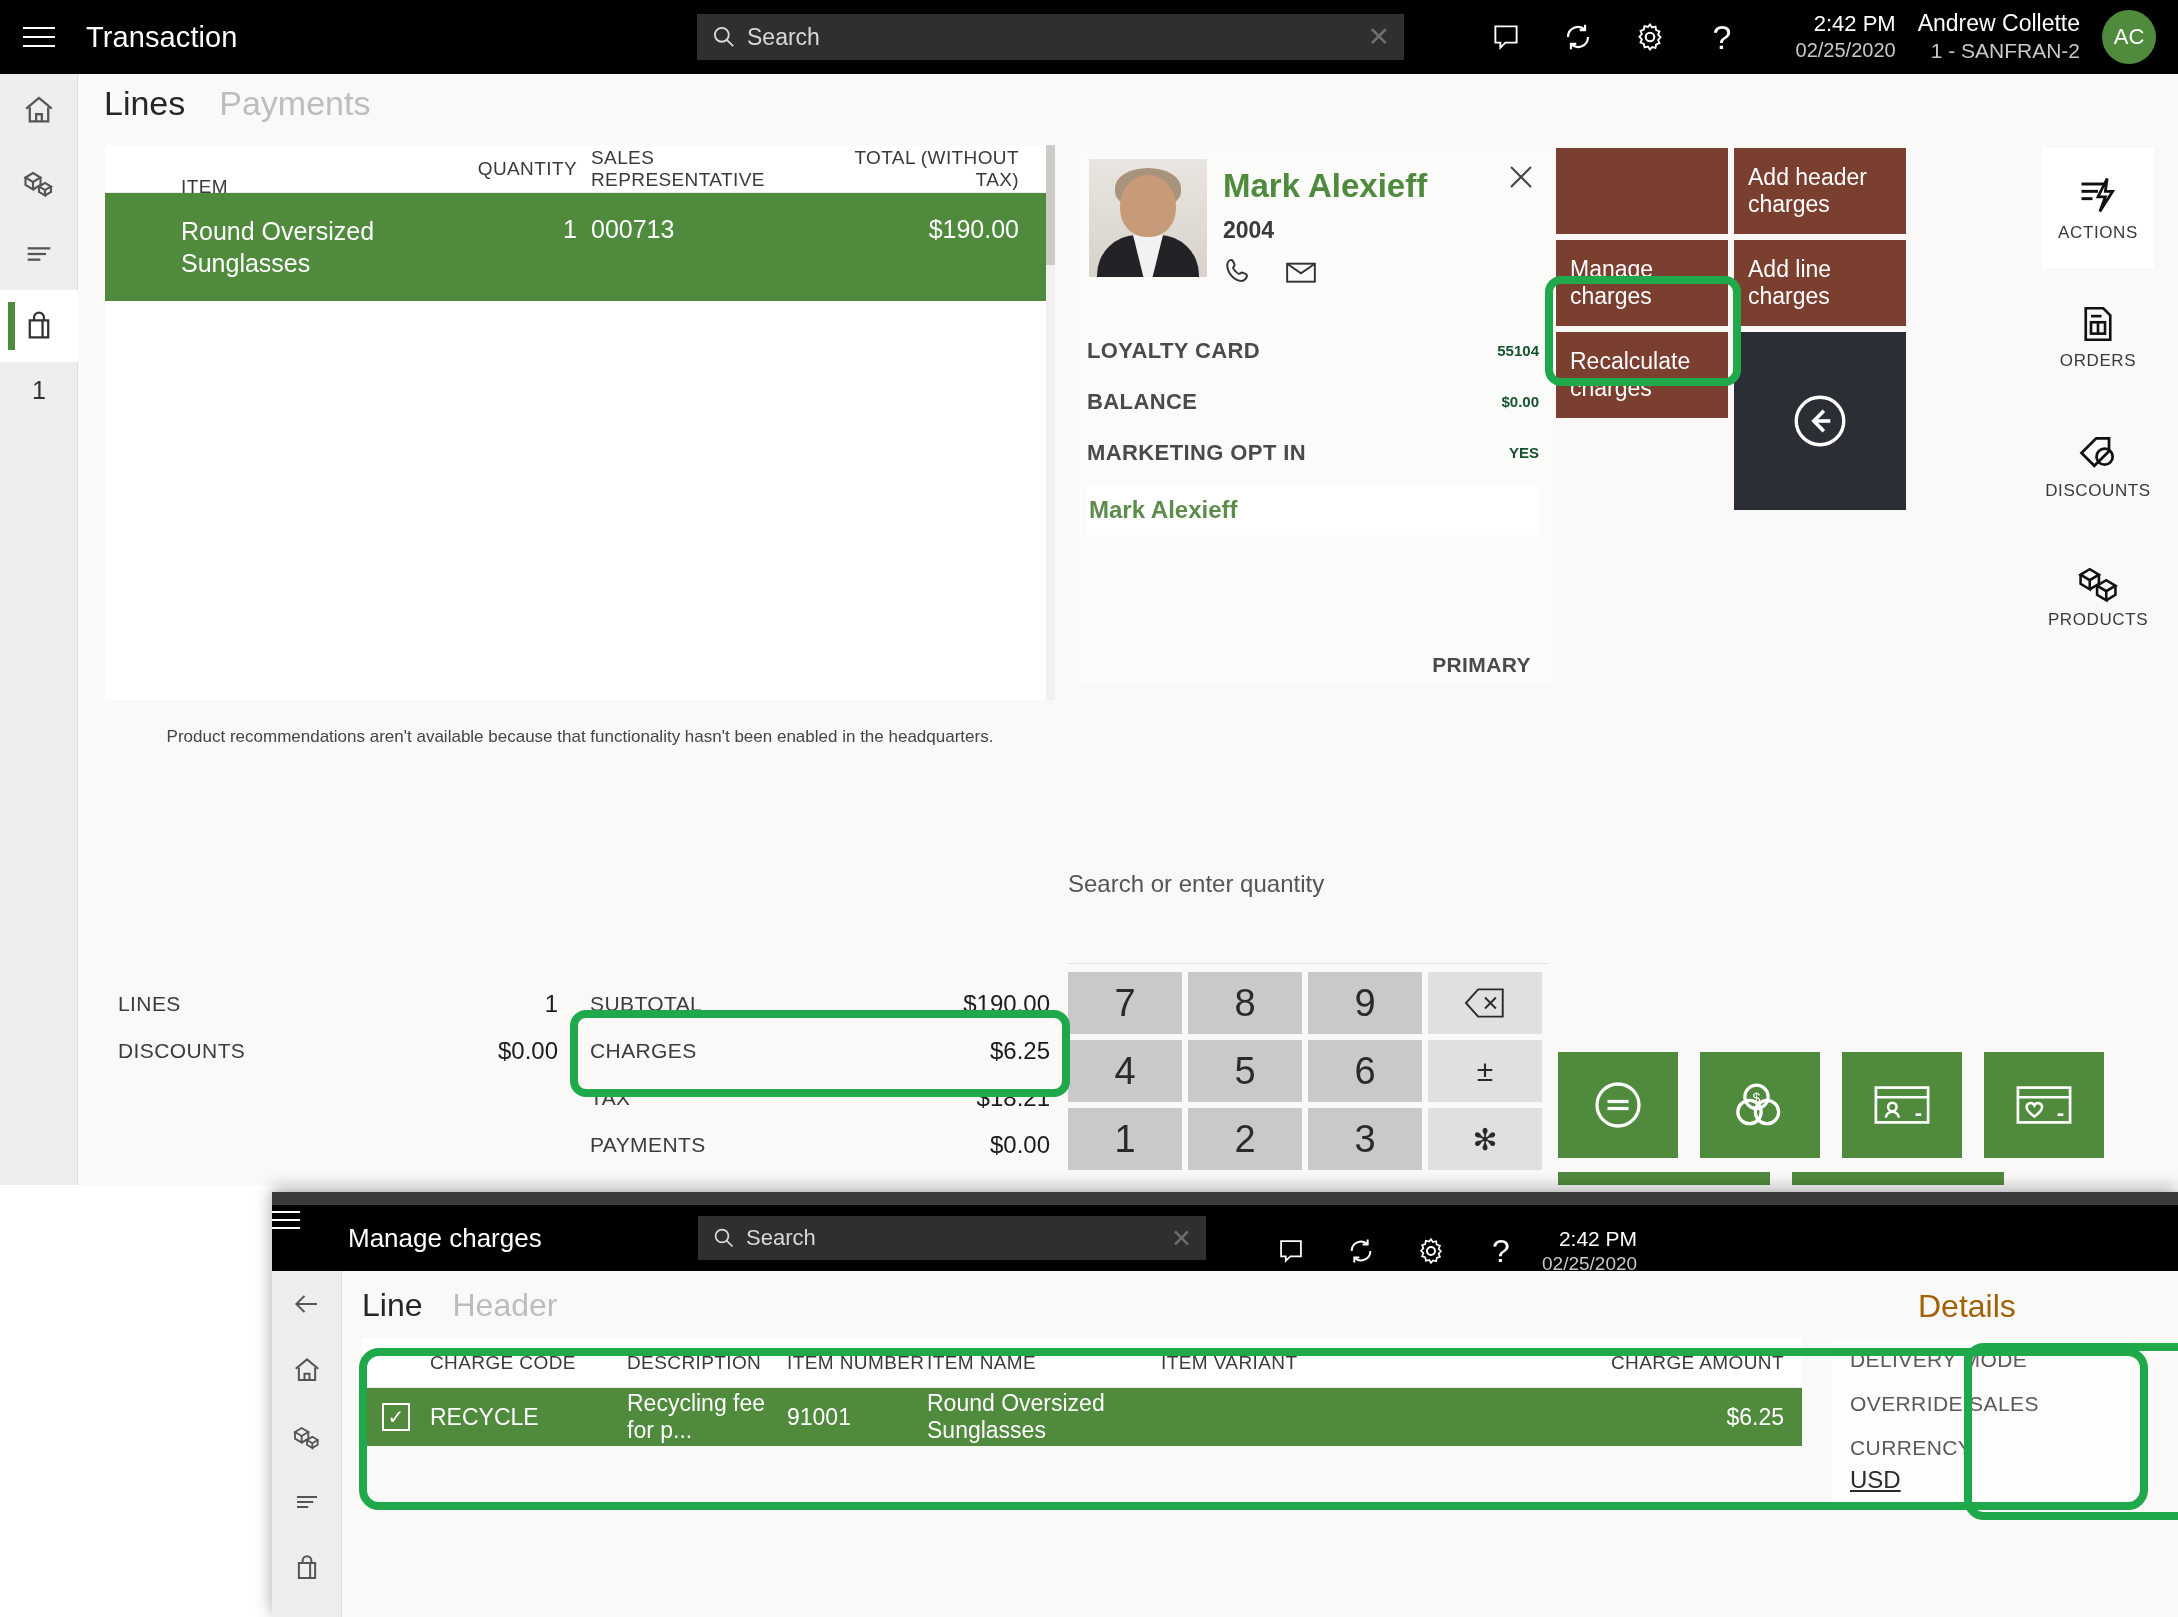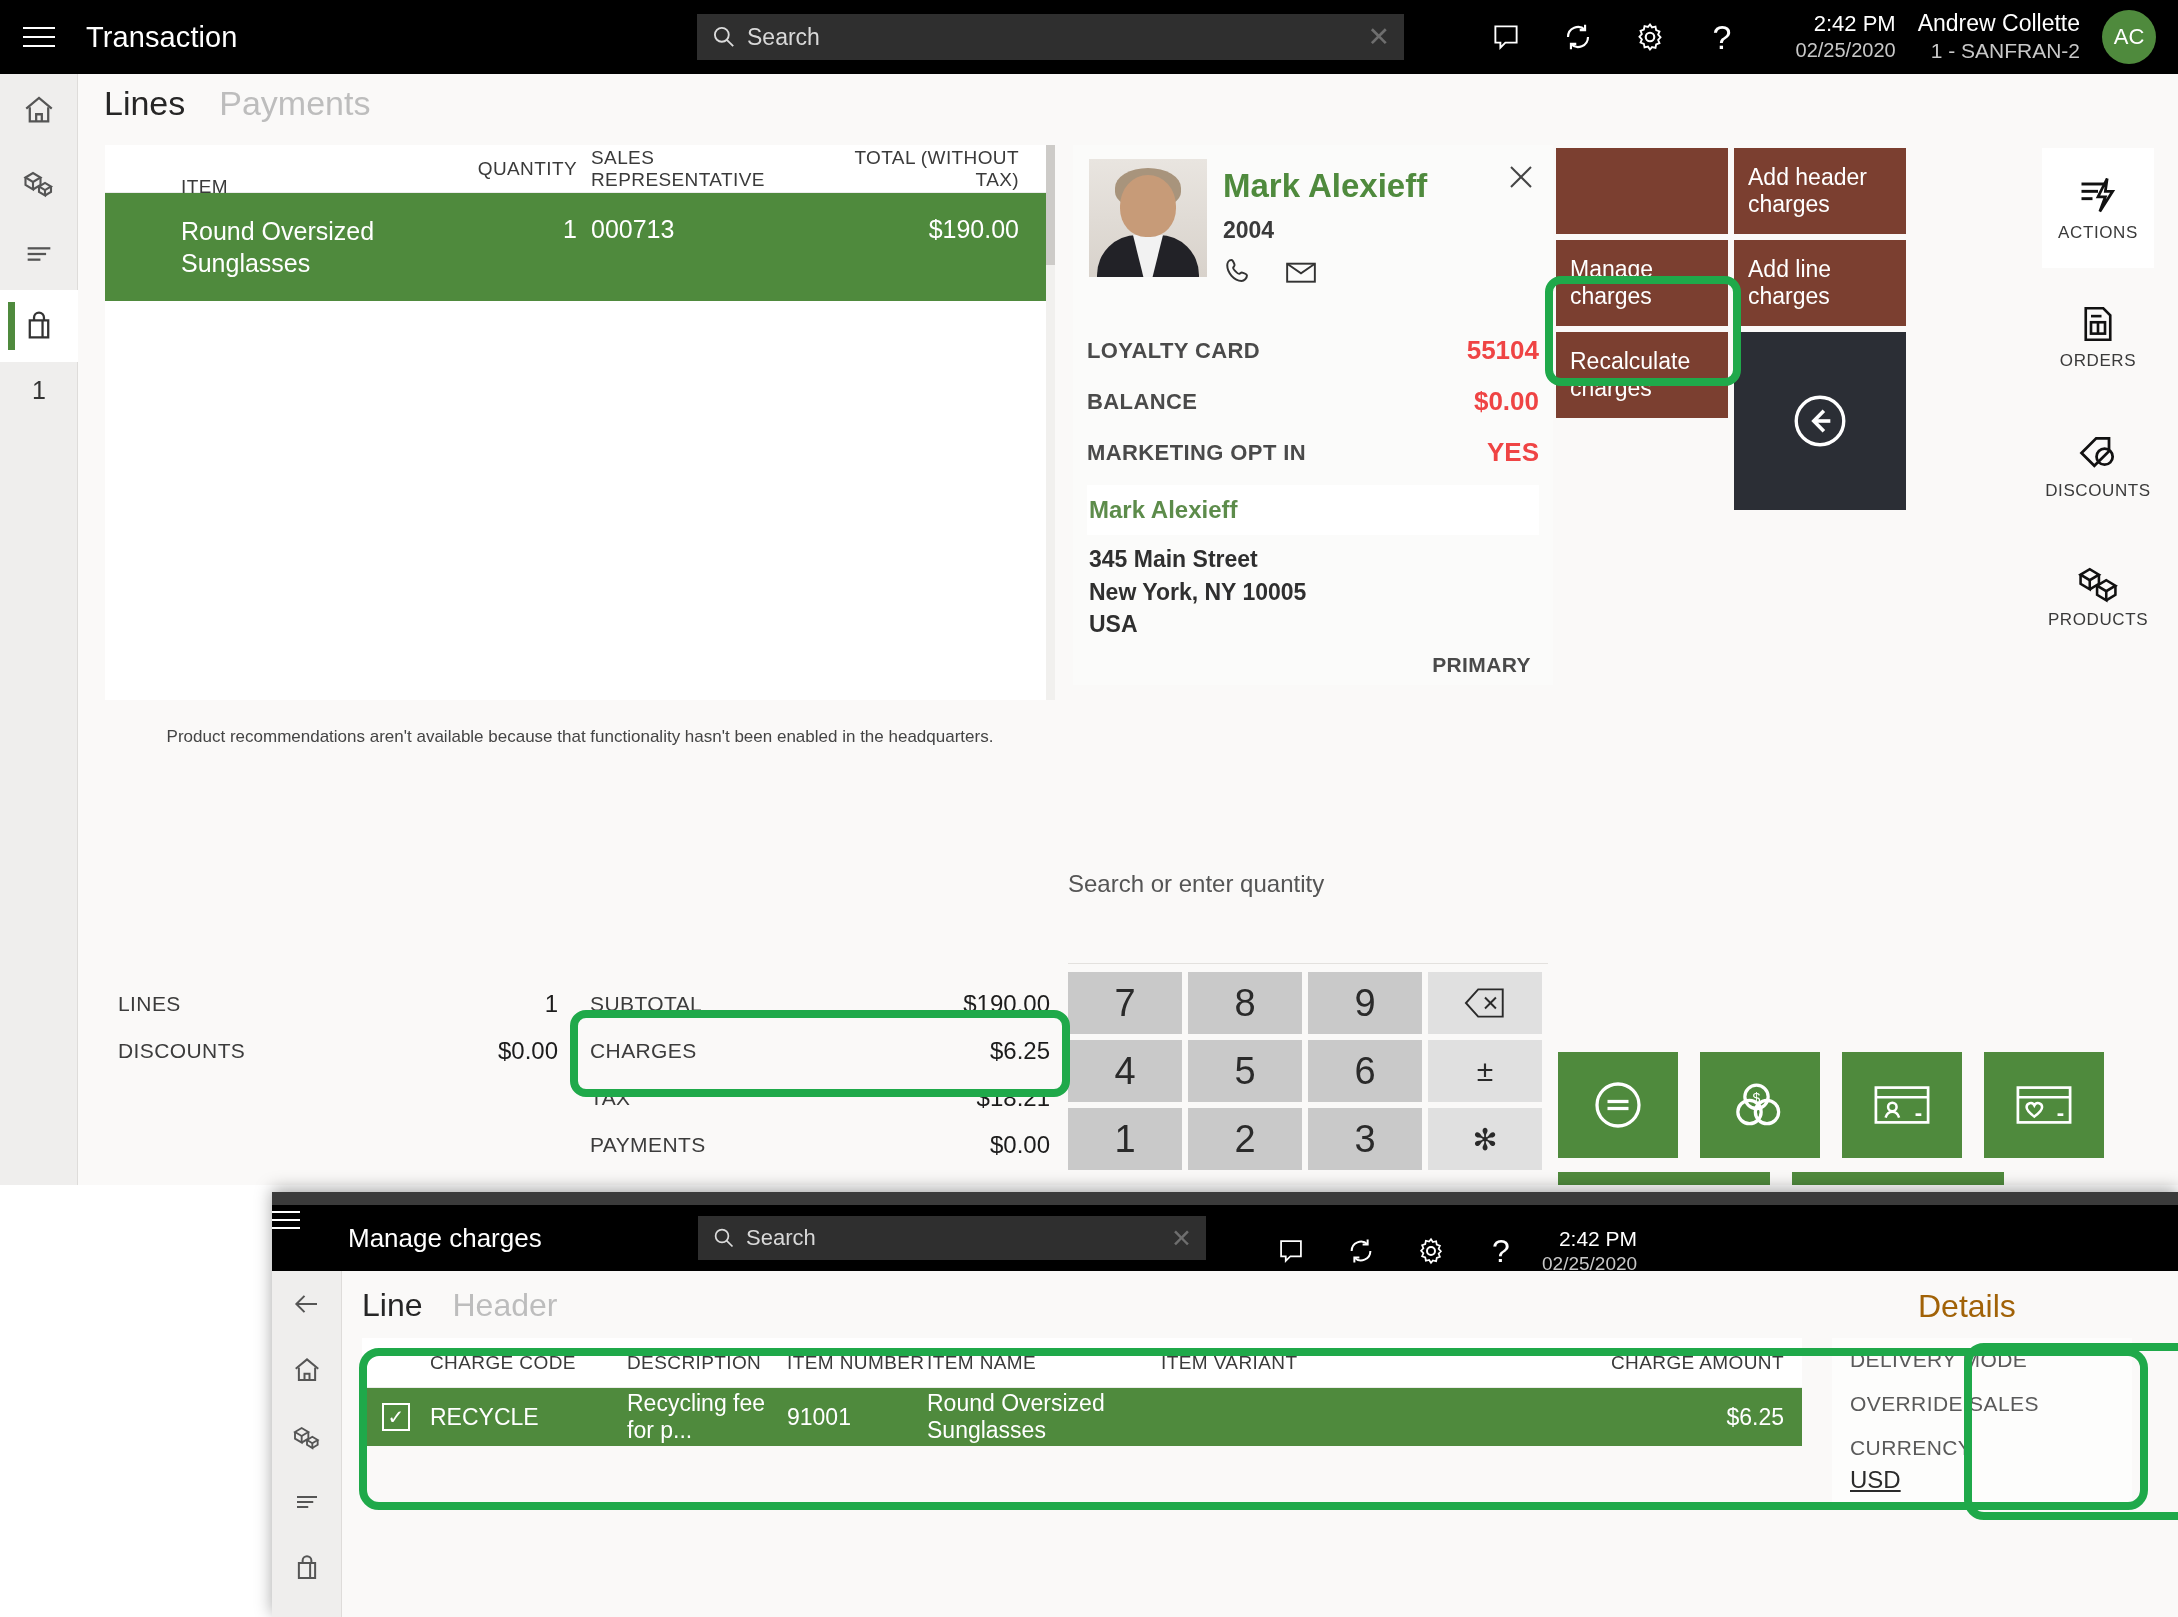--- a/index.html
+++ b/index.html
@@ -148,21 +148,21 @@
   }
   .cust-id { position: absolute; left: 150px; top: 72px; font-size: 23px; color: #3a3a3a; }
   .cust-contact { position: absolute; left: 150px; top: 110px; display: flex; gap: 26px; }
   .cust-close {
     position: absolute; right: 12px; top: 12px; width: 40px; height: 40px;
     display: flex; align-items: center; justify-content: center; cursor: pointer;
   }
   .cust-rows { position: absolute; left: 14px; top: 180px; width: 452px; }
   .crow { display: flex; justify-content: space-between; align-items: center; height: 51px; }
   .crow .lbl { font-size: 22px; color: #4a4a4a; letter-spacing: .4px; }
-  .crow .val { font-size: 26px; color: #ef4444; }
+  .crow .val { font-size: 15px; color: #14532d; }
   .cust-addr-name {
     position: absolute; left: 0; top: 160px; width: 452px; height: 50px; background: #ffffff;
     display: flex; align-items: center; font-size: 24px; color: #5d8c4b; padding-left: 2px; cursor: pointer;
   }
   .cust-addr {
     position: absolute; left: 2px; top: 218px; font-size: 23px; color: #2f2f2f; line-height: 1.42;
   }
   .cust-primary {
     position: absolute; right: 8px; top: 328px; font-size: 21px; color: #4a4a4a; letter-spacing: .4px;
   }
@@ -475,25 +475,20 @@
         <div class="crow">
           <span class="lbl">BALANCE</span>
           <span class="val">$0.00</span>
         </div>
         <div class="crow">
           <span class="lbl">MARKETING OPT IN</span>
           <span class="val">YES</span>
         </div>
 
         <div class="cust-addr-name">Mark Alexieff</div>
-        <div class="cust-addr">
-          <div>345 Main Street</div>
-          <div>New York, NY 10005</div>
-          <div>USA</div>
-        </div>
         <div class="cust-primary">PRIMARY</div>
       </div>
     </div>
 
     <div class="tiles">
       <div class="tile" style="left:0;top:0;width:172px;height:86px;"></div>
       <div class="tile" style="left:178px;top:0;width:172px;height:86px;">Add header charges</div>
       <div class="tile" style="left:0;top:92px;width:172px;height:86px;">Manage charges</div>
       <div class="tile" style="left:178px;top:92px;width:172px;height:86px;">Add line charges</div>
       <div class="tile" style="left:0;top:184px;width:172px;height:86px;">Recalculate charges</div>

